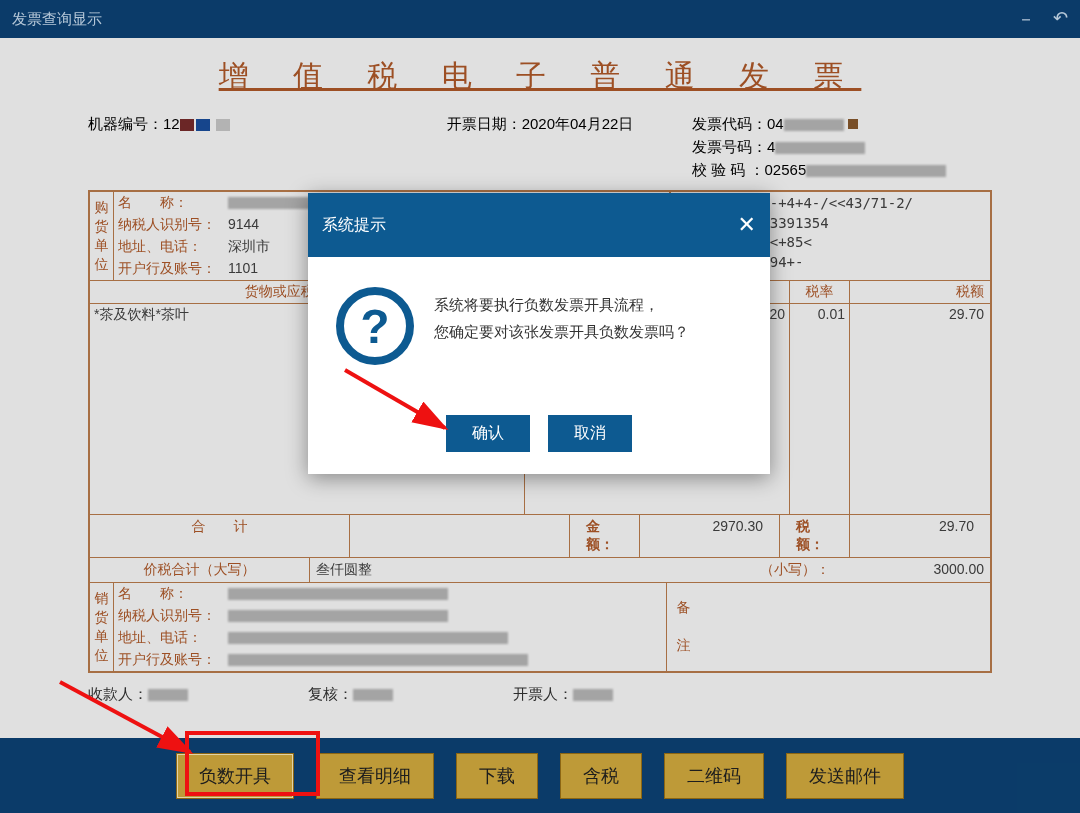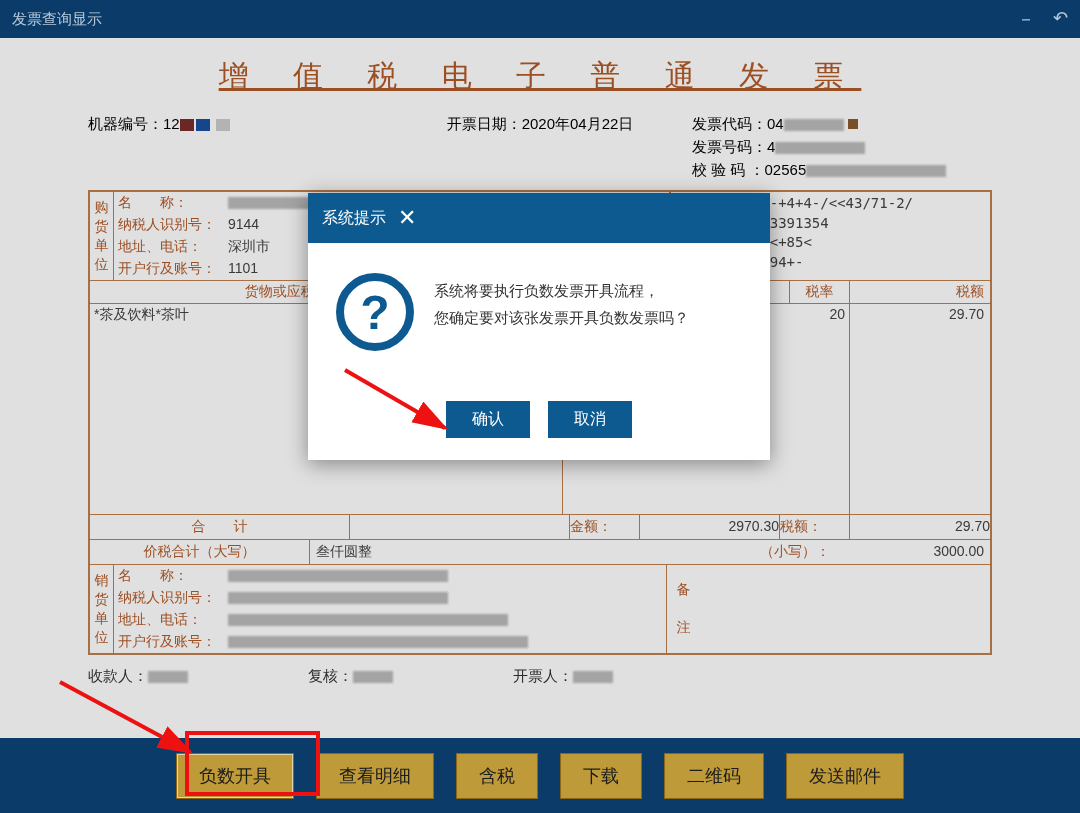--- a/index.html
+++ b/index.html
@@ -31,43 +31,43 @@
     .items-header div:last-child{ border-right:none;}
     .col-name{ flex:2.5;}
     .col-rate{ width:60px;}
     .col-tax{ width:140px; text-align:right !important; padding-right:6px !important;}
     .col-blank{ flex:1.5;}
     .items-body { display:flex; color:#444; }
     .items-body div{ border-right:1px solid #bf7f4e; padding:2px 4px; height:210px; }
     .items-body div:last-child{border-right:none;}
     .items-body .col-rate, .items-body .col-tax{ text-align:right;}
     .totals { display:flex; border-top:1px solid #bf7f4e; border-bottom:1px solid #bf7f4e;}
-    .totals div{ padding:3px 0; border-right:1px solid #bf7f4e;}
+    .totals div{ padding:3px 16px; border-right:1px solid #bf7f4e;}
     .totals div:last-child{border-right:none;}
     .t-lbl{ width:260px; text-align:center;}
     .t-spacer{ flex:1;}
-    .t-amt-l{ width:70px;}
+    .t-amt-l{ width:70px;font-weight:bold;}
     .t-amt-v{ width:140px; text-align:right; color:#444;}
     .sum-row{ display:flex; border-bottom:1px solid #bf7f4e;}
     .sum-row .dx-lbl{ width:220px; text-align:center; padding:3px; border-right:1px solid #bf7f4e;}
     .sum-row .dx-val{ flex:1; color:#444; padding:3px 6px;}
     .sum-row .xx-lbl{ width:110px; text-align:center; padding:3px;}
     .sum-row .xx-val{ width:140px; text-align:right; color:#444; padding:3px 6px;}
     .seller-section{ display:flex;}
     .remark-col{ width:34px; border-left:1px solid #bf7f4e; display:flex; flex-direction:column; align-items:center; padding:6px 0; justify-content:space-around;}
     .sign-row{ display:flex; gap:120px; font-size:15px; margin-top:12px; color:#333;}
     .bottom-bar{ position:absolute; bottom:0; left:0; right:0; height:75px; background:#0d4478; display:flex; align-items:center; justify-content:center; gap:22px;}
     .btn{ background:#d9b040; border:1px solid #a07516; color:#222; font-size:18px; padding:10px 22px; font-weight:500; cursor:pointer;}
     .btn.hl{ box-shadow:inset 0 0 0 1px #fff2c0;}
     .red-box{ position:absolute; border:4px solid #e11; pointer-events:none;}
     .rb1{ left:185px; top:731px; width:135px; height:65px;}
     .arrow{ position:absolute; pointer-events:none;}
     .overlay{ position:absolute; inset:0; background:rgba(0,0,0,0.12);}
     .dialog{ position:absolute; left:308px; top:193px; width:462px; background:#fff; box-shadow:0 4px 20px rgba(0,0,0,0.4);}
-    .dlg-head{ background:#0d5a91; color:#fff; display:flex; align-items:center; padding:12px 14px; font-size:16px;gap:12px;}
+    .dlg-head{ background:#0d5a91; color:#fff; display:flex; justify-content:space-between; align-items:center; padding:19px 14px; font-size:16px;gap:12px;}
     .dlg-close{ font-size:22px; cursor:pointer;}
     .dlg-body{ display:flex; padding:30px 20px 10px; gap:20px;}
     .q-icon{ width:78px; height:78px; border:8px solid #0d5a91; border-radius:50%; display:flex; align-items:center; justify-content:center; color:#0d5a91; font-size:48px; font-weight:bold; margin-left:8px;}
     .dlg-msg{ font-size:15px; color:#333; line-height:1.8; padding-top:4px;}
     .dlg-foot{ display:flex; justify-content:center; gap:18px; padding:40px 0 22px;}
     .dlg-btn{ background:#0d5a91; color:#fff; border:none; padding:8px 26px; font-size:16px; cursor:pointer;}
     .pix{ display:inline-block; }
     .pix i{ display:inline-block; width:14px; height:12px; margin-right:2px; vertical-align:middle;}
   </style>
 </head>
@@ -139,20 +139,21 @@
 
       <div class="items-header">
         <div class="col-name">货物或应税劳务名称</div>
         <div class="col-blank"></div>
         <div class="col-rate">税率</div>
         <div class="col-tax">税额</div>
       </div>
       <div class="items-body">
         <div class="col-name">*茶及饮料*茶叶</div>
         <div class="col-blank" style="text-align:right"><span>20</span></div>
+        <div class="col-rate">0.01</div>
         <div class="col-tax">29.70</div>
       </div>
       <div class="totals">
         <div class="t-lbl">合　　计</div>
         <div class="t-spacer"></div>
         <div class="t-amt-l">金额：</div>
         <div class="t-amt-v">2970.30</div>
         <div class="t-amt-l">税额：</div>
         <div class="t-amt-v" style="border-right:none">29.70</div>
       </div>
@@ -199,22 +200,22 @@
     <div class="sign-row">
       <div><span>收款人：</span><span class="redact" style="width:40px"></span></div>
       <div><span>复核：</span><span class="redact" style="width:40px"></span></div>
       <div><span>开票人：</span><span class="redact" style="width:40px"></span></div>
     </div>
   </div>
 
   <div class="bottom-bar">
     <button class="btn hl">负数开具</button>
     <button class="btn">查看明细</button>
+    <button class="btn">下载</button>
     <button class="btn">含税</button>
-    <button class="btn">下载</button>
     <button class="btn">二维码</button>
     <button class="btn">发送邮件</button>
   </div>
 
   <div class="overlay"></div>
   <div class="dialog">
     <div class="dlg-head">
       <span>系统提示</span>
       <span class="dlg-close">✕</span>
     </div>

